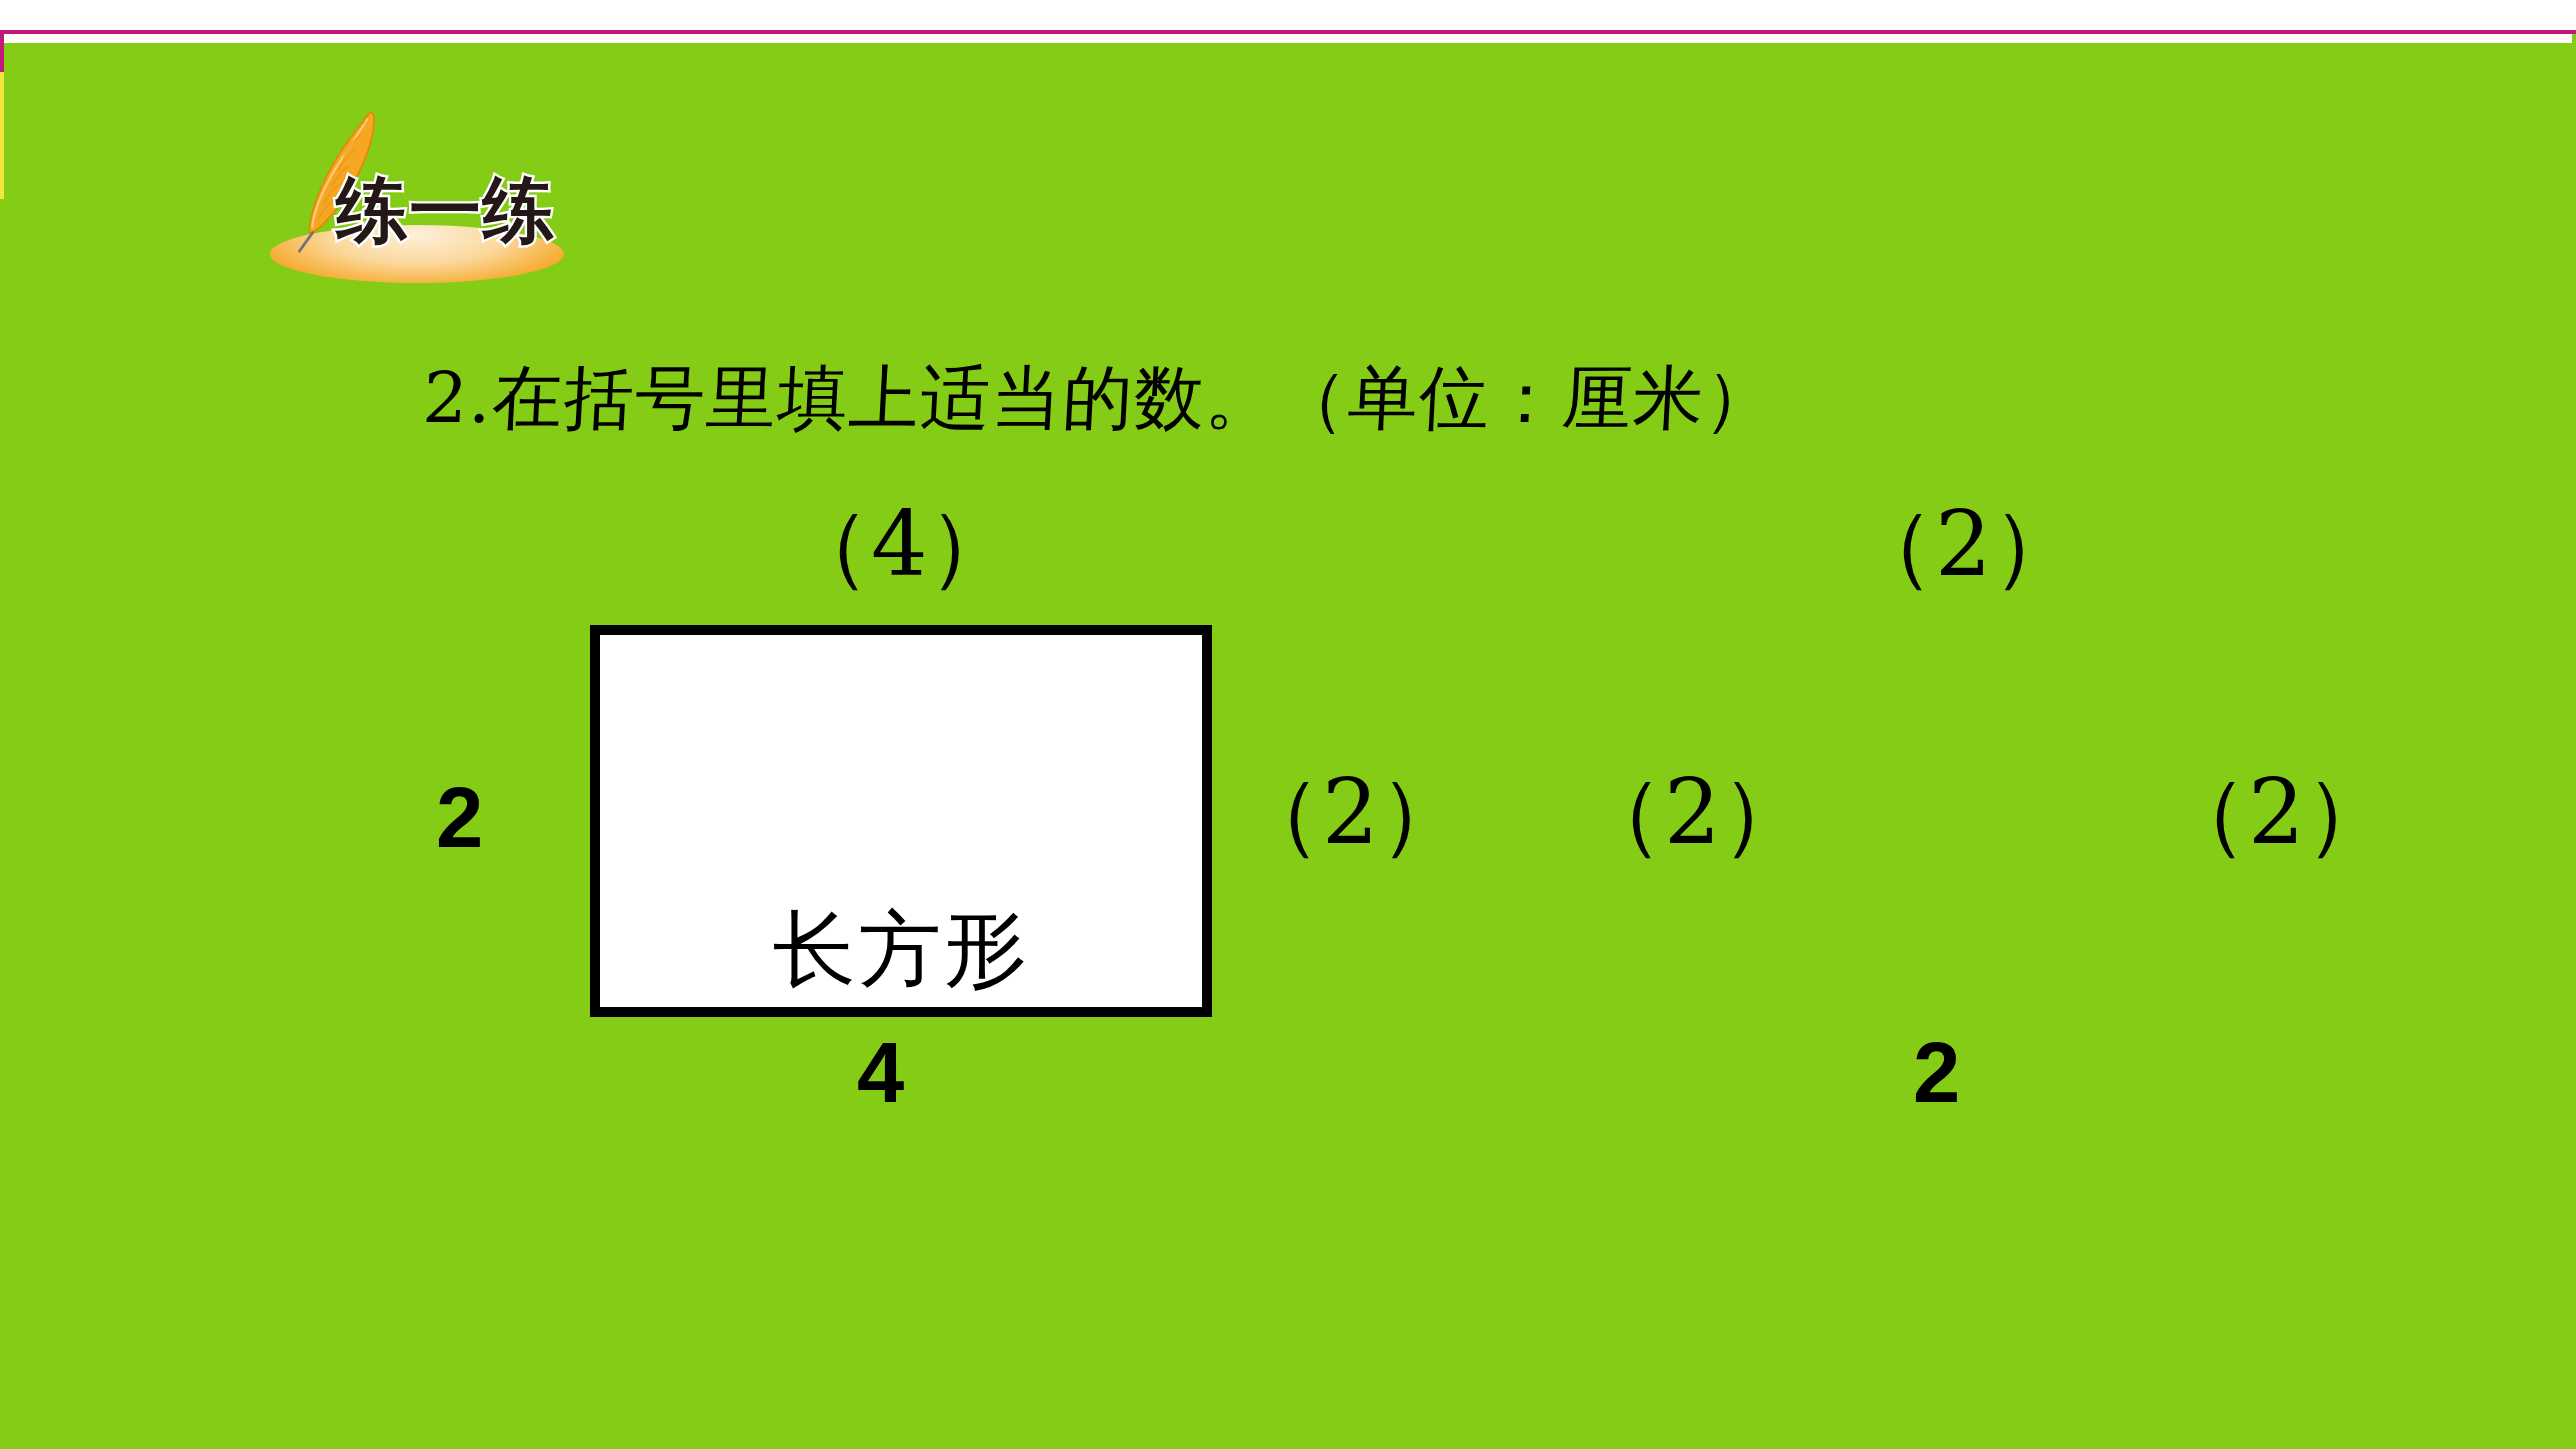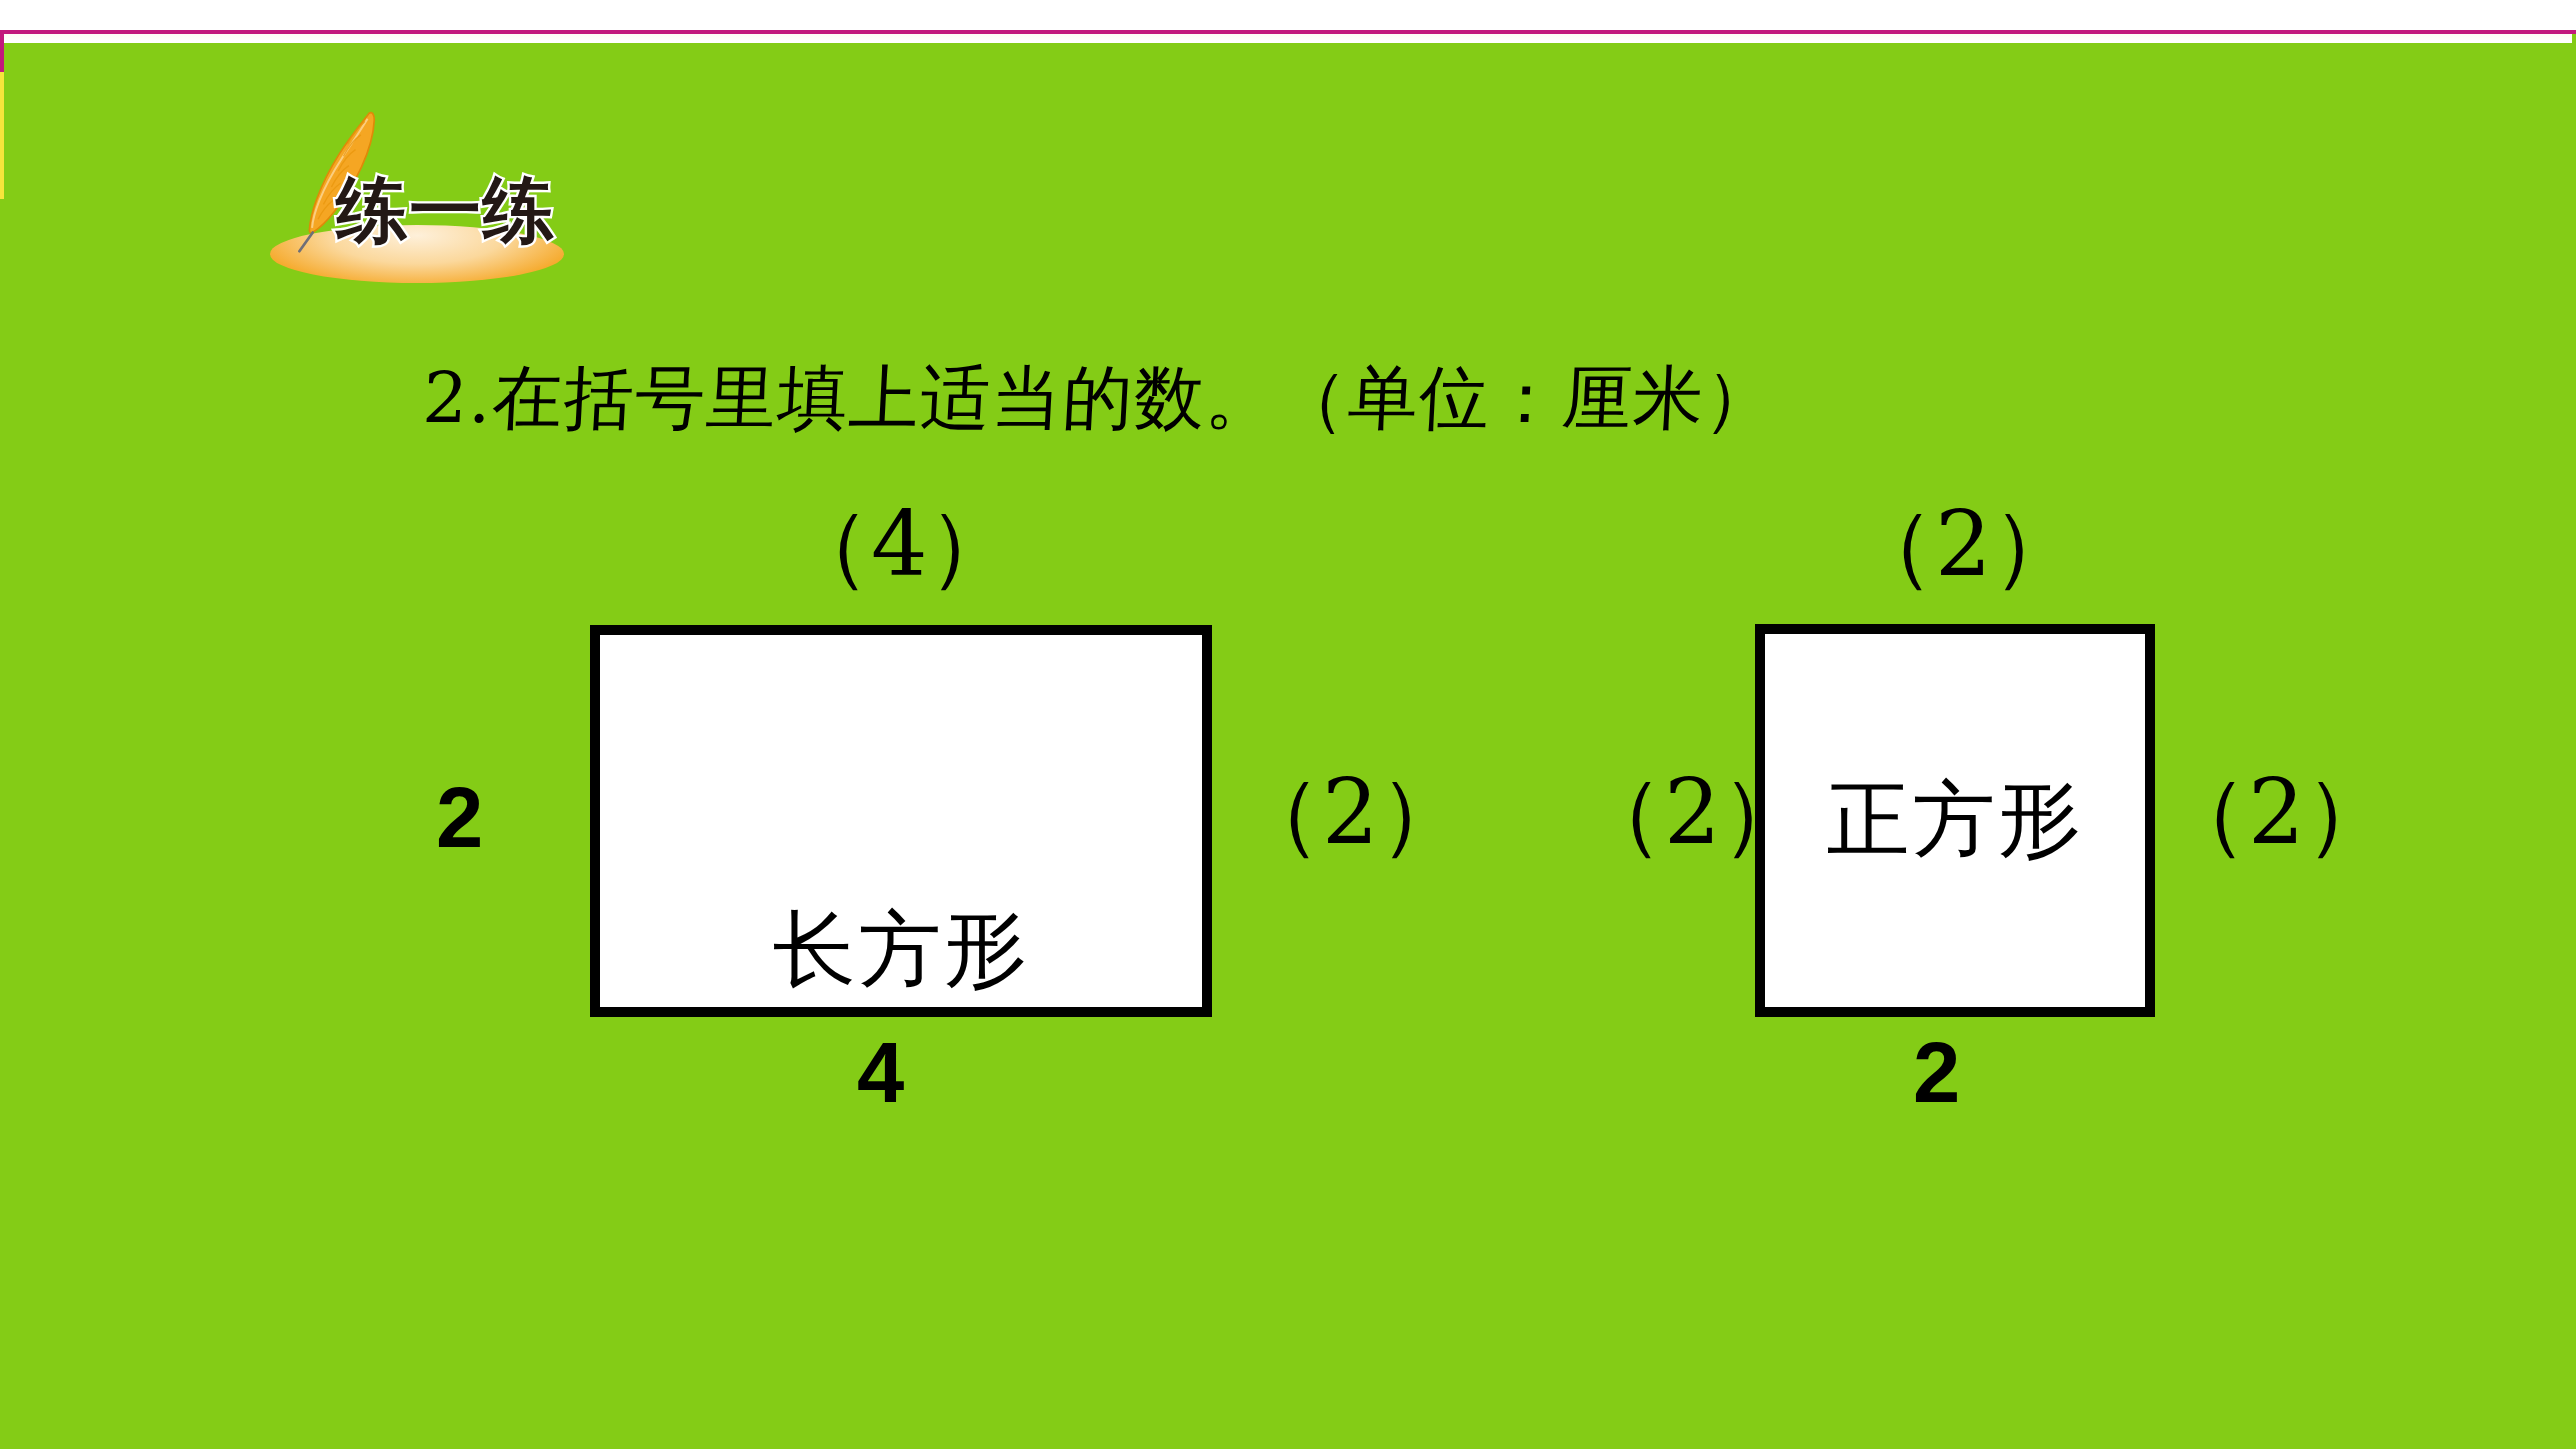--- a/index.html
+++ b/index.html
@@ -189,20 +189,17 @@
   <div class="label blank lbl-rect-top">（4）</div>
   <div class="label num lbl-rect-left">2</div>
   <div class="shape-box rect">
     <span class="shape-name">长方形</span>
   </div>
   <div class="label blank lbl-rect-right">（2）</div>
   <div class="label num lbl-rect-bottom">4</div>
 
   <div class="label blank lbl-sq-top">（2）</div>
   <div class="label blank lbl-sq-left">（2）</div>
-  <div class="shape-box square">
-    <span class="shape-name">正方形</span>
-  </div>
   <div class="label blank lbl-sq-right">（2）</div>
   <div class="label num lbl-sq-bottom">2</div>
 
 </div>
 
 
 </body></html>

